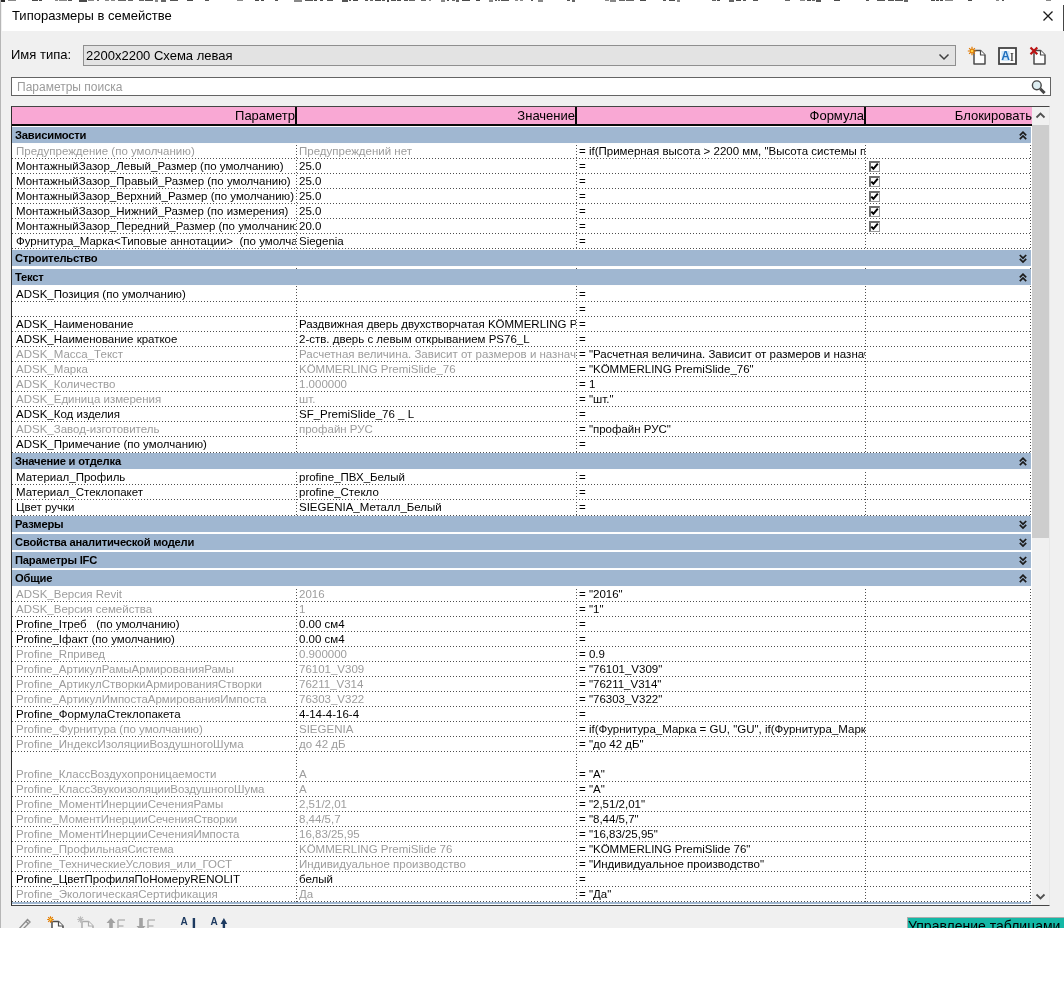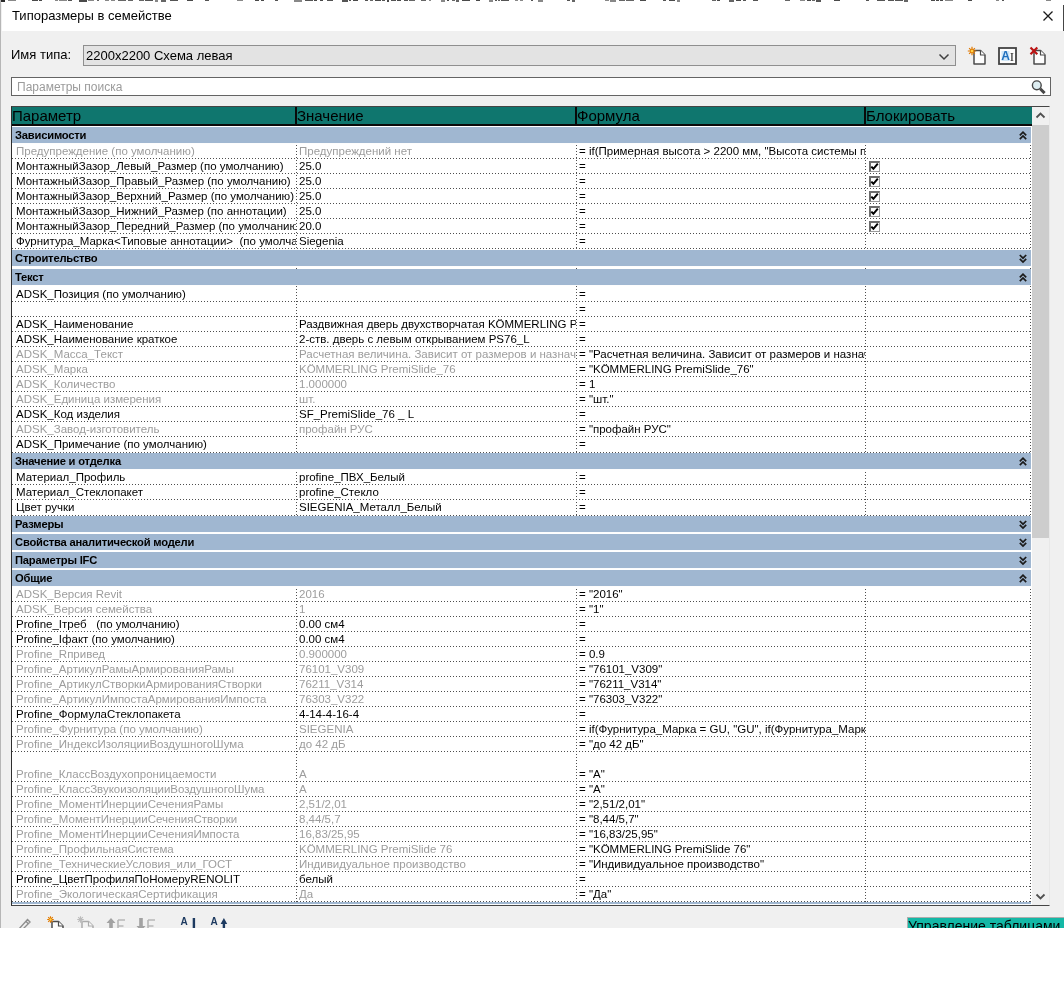--- a/index.html
+++ b/index.html
@@ -7,21 +7,21 @@
 .topdash { position:absolute; left:0; top:0; width:1064px; height:3px; background:#fff; }
 .topdash i { position:absolute; top:0; }
 .titlebar { position:absolute; left:1px; top:3px; width:1062px; height:28px; background:#ffffff; }
 .title { position:absolute; left:10px; top:5px; font-size:13px; color:#000; }
 .lbl { position:absolute; font-size:13px; color:#000; }
 .combo { position:absolute; left:82px; top:45px; width:873px; height:21px; background:#e3e3e3; border:1px solid #8f8f8f; }
 .combo span { position:absolute; left:2px; top:2px; font-size:13px; color:#000; }
 .search { position:absolute; left:10px; top:77px; width:1040px; height:19px; background:#fff; border:1px solid #646464; }
 .search span { position:absolute; left:5px; top:2px; font-size:12px; color:#9b9b9b; }
 #tbl { position:absolute; left:10px; top:106px; width:1039px; height:800px; background:#fff; border:1px solid #454545; border-left:1px solid #2e2e2e; border-right:1px solid #e8e8e8; }
-.hdr { position:absolute; left:0; top:0; height:19px; background:#0f766e; border-right:2px solid #0a0a0a; border-bottom:2px solid #0a0a0a; font-size:15px; color:#000; text-align:left; line-height:17px; }
+.hdr { position:absolute; left:0; top:0; height:19px; background:#f9a8d4; border-right:2px solid #0a0a0a; border-bottom:2px solid #0a0a0a; font-size:13px; color:#000; text-align:right; line-height:17px; }
 #body { position:absolute; left:0px; top:0px; width:1020px; height:798px; overflow:hidden; }
 .sec { position:absolute; left:0; width:1019px; background:#a0b7d1; border-bottom:1px solid #fdfdfd; }
 .sl { position:absolute; left:3px; top:2px; font-size:11.2px; letter-spacing:-0.2px; font-weight:bold; color:#000; }
 .row { position:absolute; left:0; width:1019px; background:#fff; z-index:1; }
 .row::after { content:""; position:absolute; left:0; bottom:0; width:1019px; height:1px; background-image:repeating-linear-gradient(90deg,#4e4e4e 0 1px,transparent 1px 3px); }
 .c { position:absolute; top:0; height:100%; overflow:hidden; white-space:nowrap; font-size:11.5px; color:#000; padding-top:1px; }
 .c1 { left:0; width:284px; padding-left:4px; }
 .c2 { left:284px; width:280px; padding-left:3px; }
 .c3 { left:564px; width:289px; padding-left:3px; }
 .c4 { left:853px; width:166px; }
@@ -227,21 +227,21 @@
           <div class="c c3">=</div>
           <div class="c c4">
             <span class="cb">
               <svg width="9" height="9" viewBox="0 0 9 9">
                 <path d="M1.3 4.6 L3.4 6.8 L7.8 1.6" fill="none" stroke="#000" stroke-width="2"></path>
               </svg>
             </span>
           </div>
         </div>
 <div class="row" style="top:97px;height:15px">
-          <div class="c c1">МонтажныйЗазор_Нижний_Размер (по аннотации)</div>
+          <div class="c c1">МонтажныйЗазор_Нижний_Размер (по измерения)</div>
           <div class="c c2">25.0</div>
           <div class="c c3">=</div>
           <div class="c c4">
             <span class="cb">
               <svg width="9" height="9" viewBox="0 0 9 9">
                 <path d="M1.3 4.6 L3.4 6.8 L7.8 1.6" fill="none" stroke="#000" stroke-width="2"></path>
               </svg>
             </span>
           </div>
         </div>

